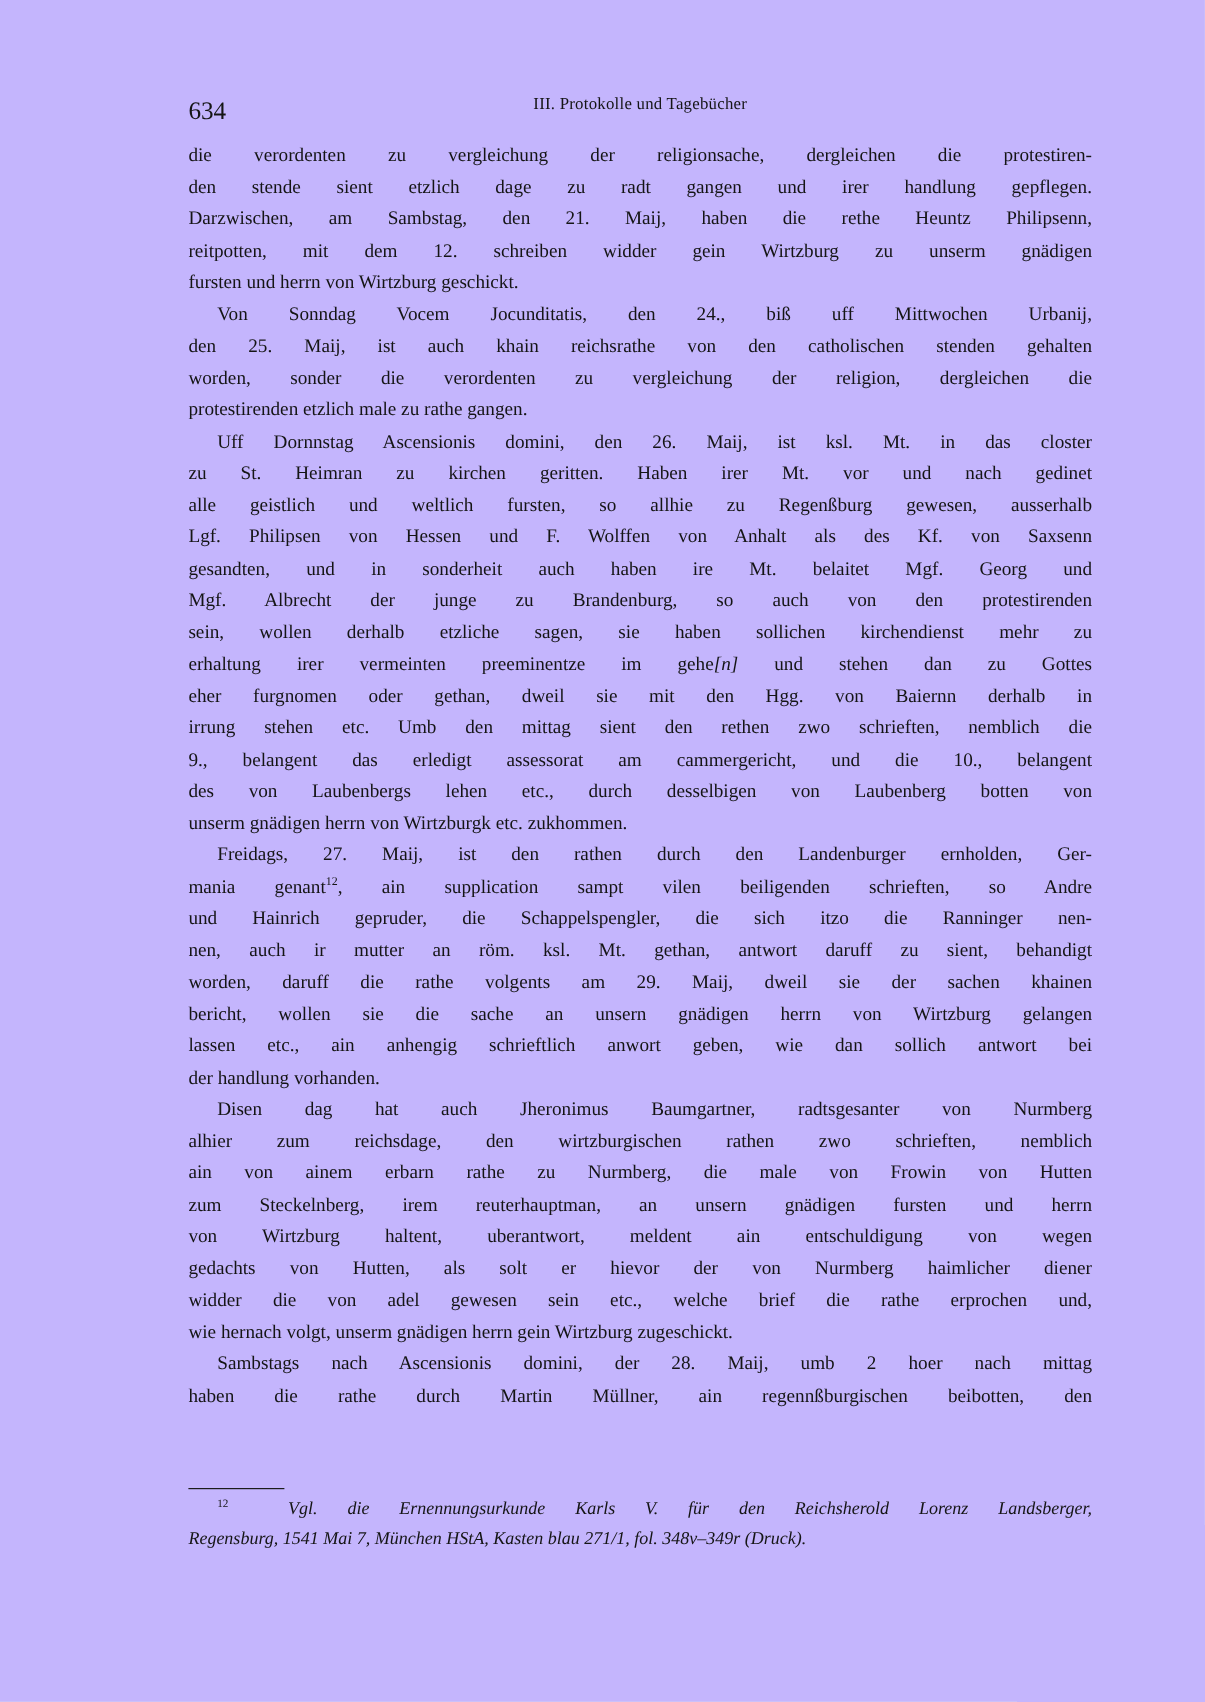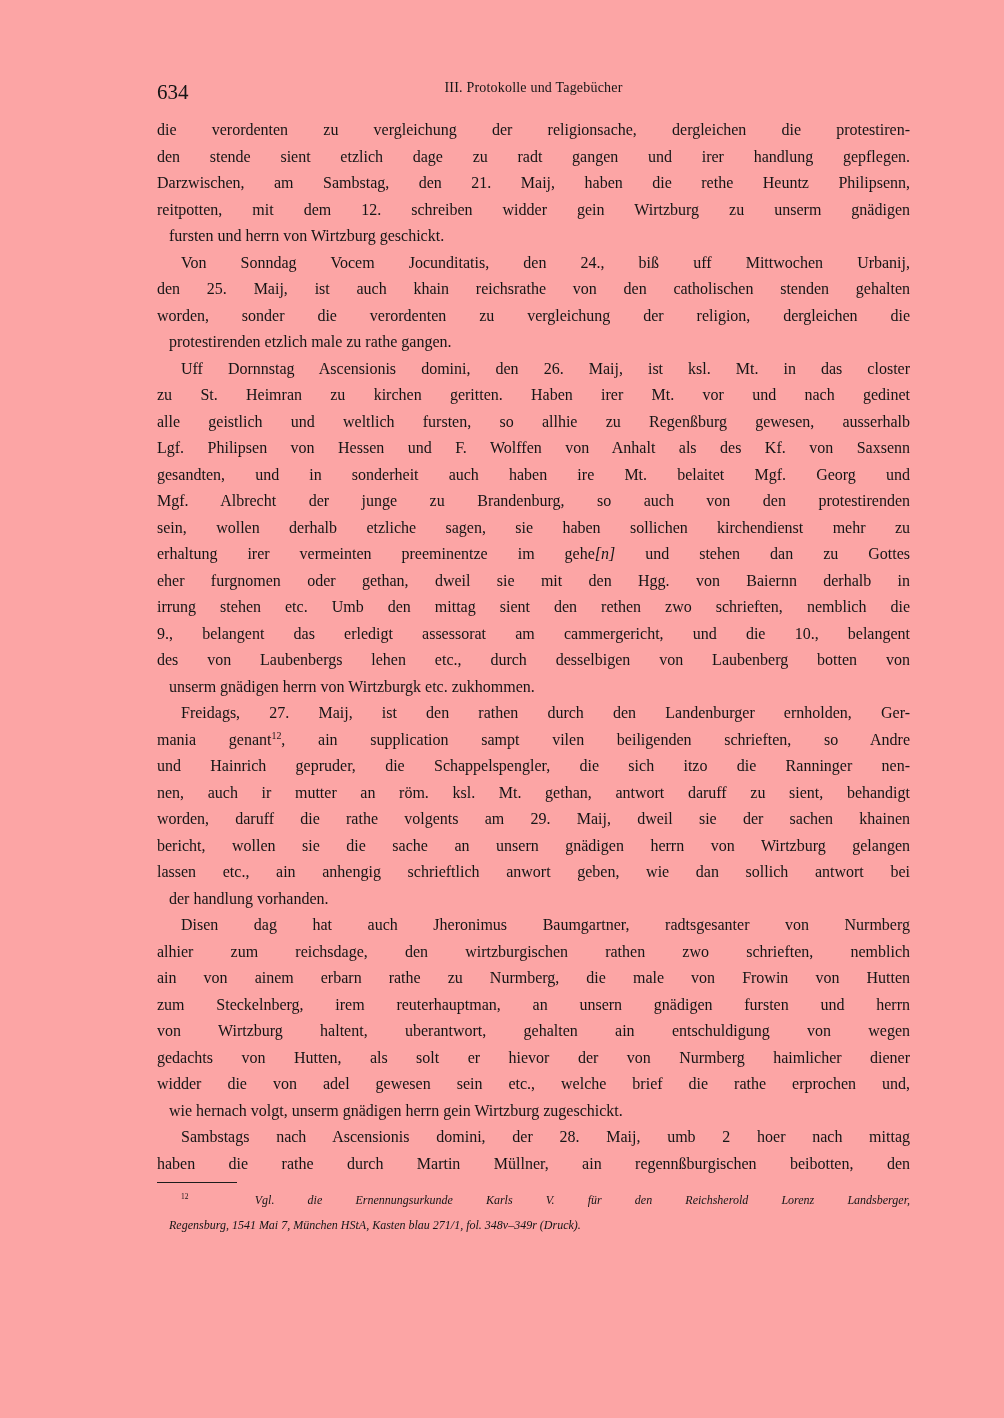--- a/index.html
+++ b/index.html
@@ -2,21 +2,21 @@
 <html><head>
 <meta charset="utf-8">
 <style>
   html, body { margin: 0; padding: 0; }
   body { background: #e8e8e8; }
   .page {
     position: relative;
     width: 1004px;
     height: 1418px;
     margin: 0 auto;
-    background: #fca5a5;
+    background: #c4b5fd;
     color: #151515;
     font-family: "Liberation Serif", serif;
     overflow: hidden;
   }
   .page-header {
     position: absolute;
     top: 80px;
     left: 157px;
     width: 753px;
     height: 28px;
@@ -37,34 +37,34 @@
     top: 117px;
     left: 157px;
     width: 753px;
     font-size: 16px;
     line-height: 26.5px;
   }
   .line {
     text-align: justify;
     text-align-last: justify;
   }
-  .line.last { text-align-last: left; margin-left: 12px; }
+  .line.last { text-align-last: left; }
   .line.indent { text-indent: 24px; }
   sup {
     font-size: 0.62em;
     line-height: 0;
     vertical-align: super;
   }
   .it { font-style: italic; }
   .footnote {
     position: absolute;
     left: 157px;
-    top: 1182px;
+    top: 1240px;
     width: 753px;
-    font-size: 12px;
+    font-size: 15px;
     line-height: 25px;
   }
   .footnote-rule {
     width: 80px;
     border-top: 1.6px solid #1c1c1c;
     margin-bottom: 5px;
   }
   .footnote .line .it { font-style: italic; }
 </style>
 </head>
@@ -105,21 +105,21 @@
       <div class="line"><span>und Hainrich gepruder, die Schappelspengler, die sich itzo die Ranninger nen-</span></div>
       <div class="line"><span>nen, auch ir mutter an röm. ksl. Mt. gethan, antwort daruff zu sient, behandigt</span></div>
       <div class="line"><span>worden, daruff die rathe volgents am 29. Maij, dweil sie der sachen khainen</span></div>
       <div class="line"><span>bericht, wollen sie die sache an unsern gnädigen herrn von Wirtzburg gelangen</span></div>
       <div class="line"><span>lassen etc., ain anhengig schrieftlich anwort geben, wie dan sollich antwort bei</span></div>
       <div class="line last"><span>der handlung vorhanden.</span></div>
       <div class="line indent"><span>Disen dag hat auch Jheronimus Baumgartner, radtsgesanter von Nurmberg</span></div>
       <div class="line"><span>alhier zum reichsdage, den wirtzburgischen rathen zwo schrieften, nemblich</span></div>
       <div class="line"><span>ain von ainem erbarn rathe zu Nurmberg, die male von Frowin von Hutten</span></div>
       <div class="line"><span>zum Steckelnberg, irem reuterhauptman, an unsern gnädigen fursten und herrn</span></div>
-      <div class="line"><span>von Wirtzburg haltent, uberantwort, gehalten ain entschuldigung von wegen</span></div>
+      <div class="line"><span>von Wirtzburg haltent, uberantwort, meldent ain entschuldigung von wegen</span></div>
       <div class="line"><span>gedachts von Hutten, als solt er hievor der von Nurmberg haimlicher diener</span></div>
       <div class="line"><span>widder die von adel gewesen sein etc., welche brief die rathe erprochen und,</span></div>
       <div class="line last"><span>wie hernach volgt, unserm gnädigen herrn gein Wirtzburg zugeschickt.</span></div>
       <div class="line indent"><span>Sambstags nach Ascensionis domini, der 28. Maij, umb 2 hoer nach mittag</span></div>
       <div class="line"><span>haben die rathe durch Martin Müllner, ain regennßburgischen beibotten, den</span></div>
     </div>
 
   <div class="footnote">
     <div class="footnote-rule"></div>
     <div>

